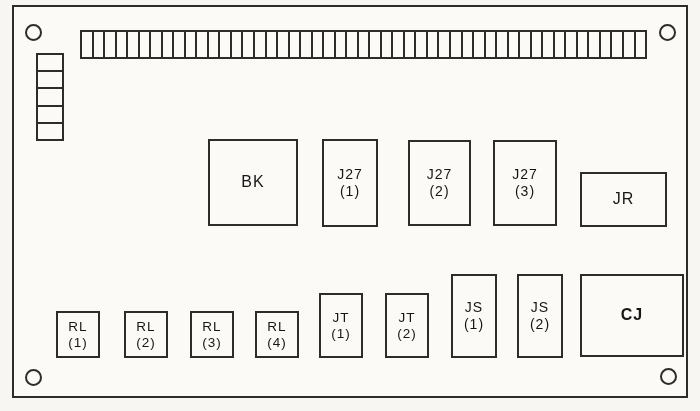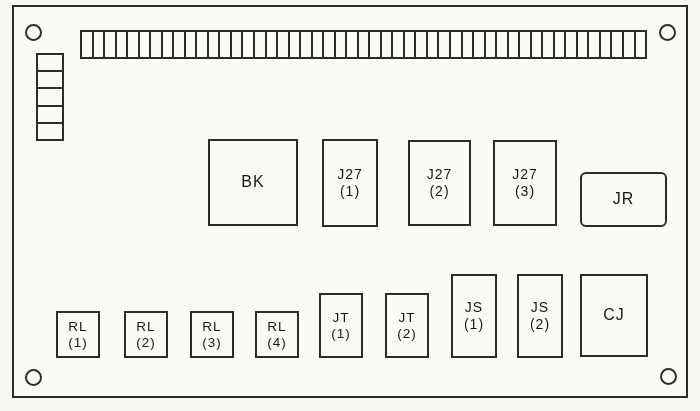--- a/index.html
+++ b/index.html
@@ -79,30 +79,30 @@
   .fs-lg { font-size: 16px; }
   .fs-md { font-size: 14px; }
   .fs-sm { font-size: 13.5px; }
 
   
   .c-d25  { left: 100px; top: 139px; width: 88px; height: 87px; }
   .c-bk   { left: 208px; top: 139px; width: 90px; height: 87px; }
   .c-j271 { left: 322px; top: 139px; width: 56px; height: 88px; }
   .c-j272 { left: 408px; top: 140px; width: 63px; height: 86px; }
   .c-j273 { left: 493px; top: 140px; width: 64px; height: 86px; }
-  .c-jr   { left: 580px; top: 172px; width: 87px; height: 55px; border-radius: 6px; }
+  .c-jr   { left: 580px; top: 172px; width: 87px; height: 55px; }
   .c-rl1  { left: 56px;  top: 311px; width: 44px; height: 47px; }
   .c-rl2  { left: 124px; top: 311px; width: 44px; height: 47px; }
   .c-rl3  { left: 190px; top: 311px; width: 44px; height: 47px; }
   .c-rl4  { left: 255px; top: 311px; width: 44px; height: 47px; }
   .c-jt1  { left: 319px; top: 293px; width: 44px; height: 65px; }
   .c-jt2  { left: 385px; top: 293px; width: 44px; height: 65px; }
   .c-js1  { left: 451px; top: 274px; width: 46px; height: 84px; }
   .c-js2  { left: 517px; top: 274px; width: 46px; height: 84px; }
-  .c-cj   { left: 580px; top: 274px; width: 68px; height: 83px; }
+  .c-cj   { left: 580px; top: 274px; width: 104px; height: 83px; font-weight: bold; }
 </style>
 </head>
 <body>
 
 <div class="page">
   <div class="panel"></div>
 
   <div class="hole tl"></div>
   <div class="hole tr"></div>
   <div class="hole bl"></div>

